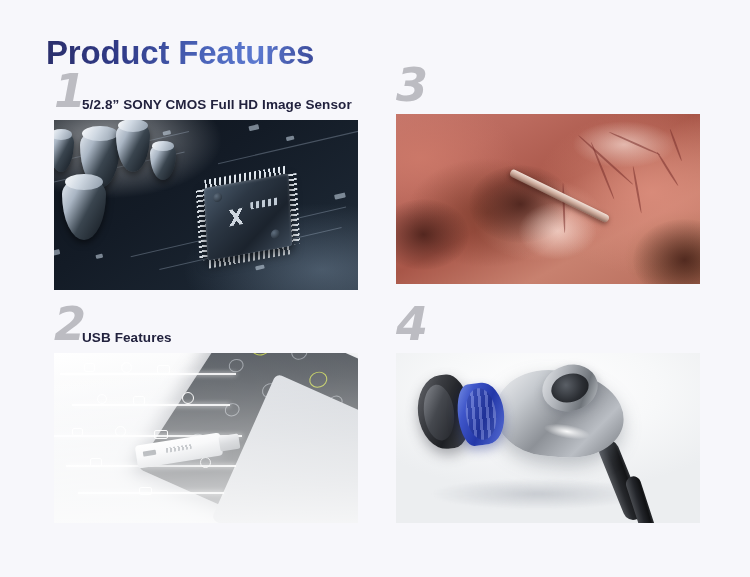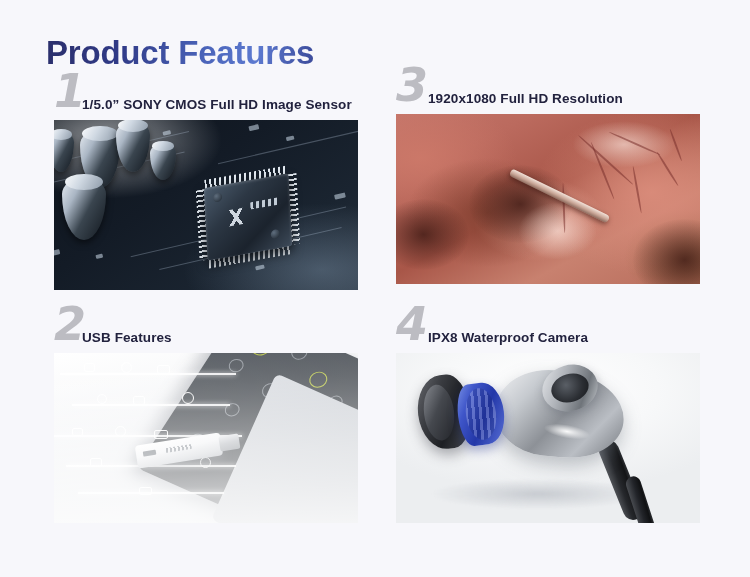--- a/index.html
+++ b/index.html
@@ -419,21 +419,21 @@
 </head>
 <body>
 
 <div class="page-title">Product Features</div>
 
 <div class="features">
 
   <div class="feature feature-1">
     <div class="feature-head">
       <span class="feature-num">1</span>
-      <span class="feature-label">1/5.0” SONY CMOS Full HD Image Sensor</span>
+      <span class="feature-label">5/2.8” SONY CMOS Full HD Image Sensor</span>
     </div>
     <div class="thumb pcb">
       <div class="pcb-tilt">
         <div class="pcb-trace" style="left:4%;top:18%;width:46%;"></div>
         <div class="pcb-trace" style="left:8%;top:26%;width:40%;"></div>
         <div class="pcb-trace" style="left:30%;top:64%;width:52%;"></div>
         <div class="pcb-trace" style="left:36%;top:72%;width:44%;"></div>
         <div class="pcb-trace" style="left:55%;top:34%;width:36%;"></div>
         <div class="pcb-pad" style="left:12%;top:54%;width:9px;height:5px;"></div>
         <div class="pcb-pad" style="left:22%;top:60%;width:7px;height:4px;"></div>
@@ -471,21 +471,20 @@
           <span class="chip-dot" style="left:10%;top:10%;"></span>
           <span class="chip-dot" style="right:14%;bottom:14%;"></span>
         </div>
       </div>
     </div>
   </div>
 
   <div class="feature feature-3">
     <div class="feature-head">
       <span class="feature-num">3</span>
-      <span class="feature-label">1920x1080 Full HD Resolution</span>
     </div>
     <div class="thumb endo">
       <div class="endo-shadow" style="left:24%;top:30%;width:34%;height:46%;"></div>
       <div class="endo-shadow" style="left:-6%;top:50%;width:30%;height:42%;"></div>
       <div class="endo-shadow" style="left:78%;top:62%;width:34%;height:48%;"></div>
       <div class="endo-hl" style="left:40%;top:52%;width:26%;height:34%;"></div>
       <div class="endo-hl" style="left:58%;top:4%;width:34%;height:28%;"></div>
       <div class="endo-vein" style="left:60%;top:12%;width:74px;height:2px;transform:rotate(42deg);"></div>
       <div class="endo-vein" style="left:64%;top:16%;width:62px;height:2px;transform:rotate(68deg);"></div>
       <div class="endo-vein" style="left:70%;top:10%;width:56px;height:2px;transform:rotate(24deg);"></div>
@@ -539,21 +538,20 @@
           <span class="slot"></span>
           <span class="brand"></span>
         </div>
         <div class="usb-haze"></div>
     </div>
   </div>
 
   <div class="feature feature-4">
     <div class="feature-head">
       <span class="feature-num">4</span>
-      <span class="feature-label">IPX8 Waterproof Camera</span>
     </div>
     <div class="thumb cam">
       <div class="cam-shadow"></div>
       <div class="cam-cable"></div>
       <div class="cam-cable2"></div>
       <div class="cam-body"></div>
       <div class="cam-coupler"></div>
       <div class="cam-ring"></div>
       <div class="cam-eyepiece"></div>
       <div class="cam-hl"></div>

